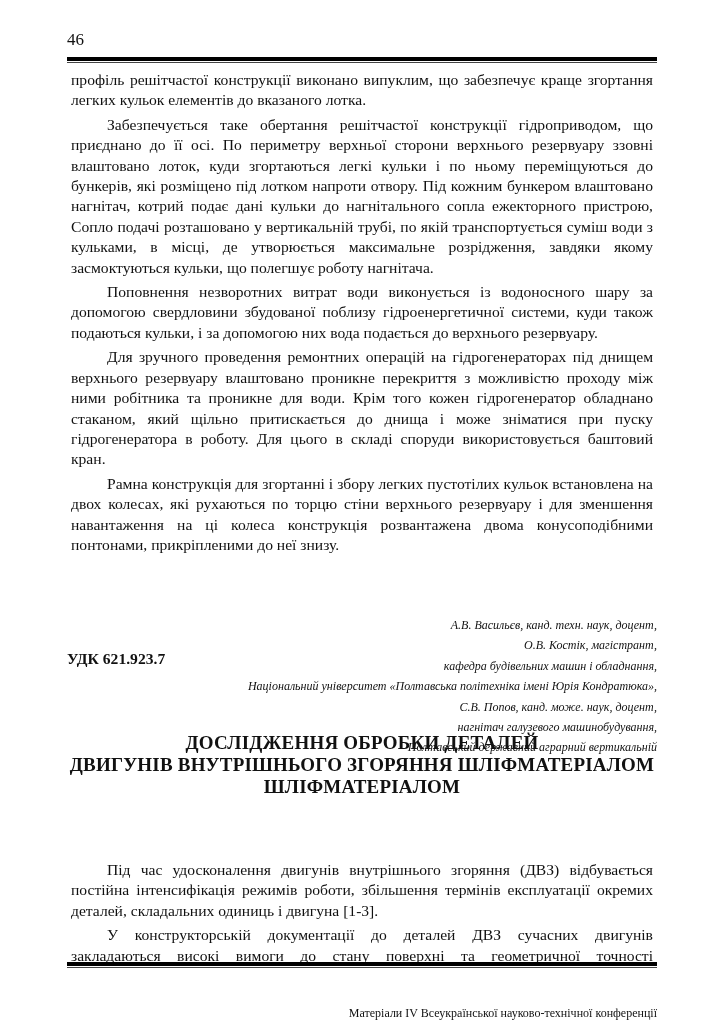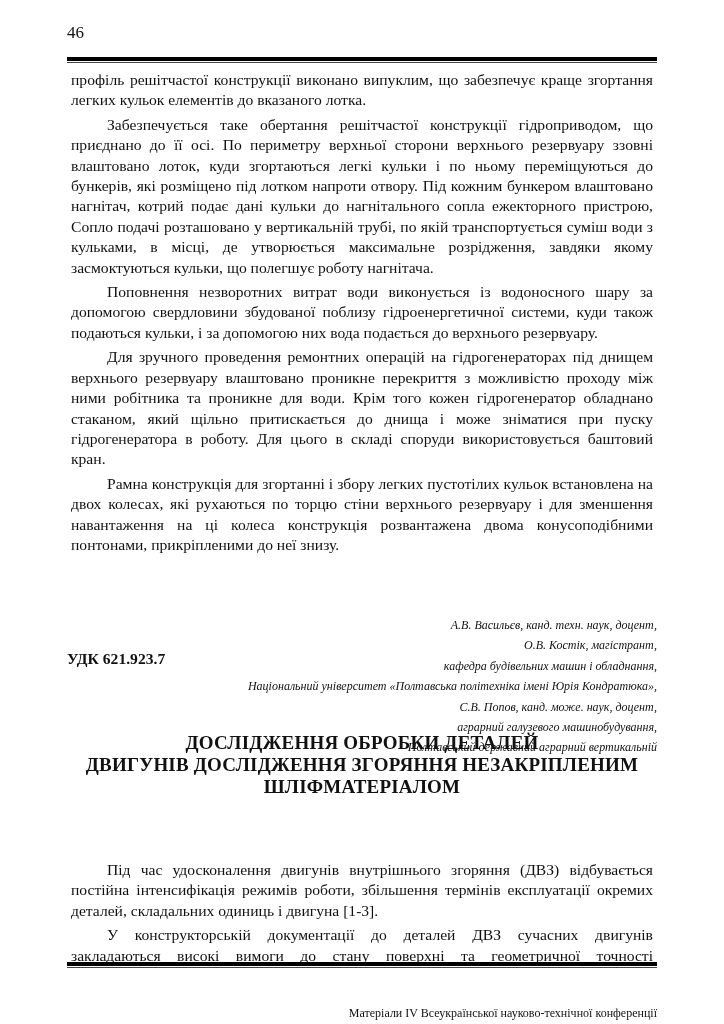--- a/index.html
+++ b/index.html
@@ -11,21 +11,21 @@
       width: 724px;
       height: 1024px;
       position: relative;
       overflow: hidden;
       font-family: "Liberation Serif", "DejaVu Serif", serif;
       color: #111111;
     }
     .page-number {
       position: absolute;
       left: 67px;
-      top: 23px;
+      top: 30px;
       font-size: 17px;
       line-height: 20px;
     }
     .rule {
       position: absolute;
       left: 67px;
       width: 590px;
     }
     .rule .thick {
       height: 4px;
@@ -129,27 +129,27 @@
 </div>
 
 <div class="udc">УДК 621.923.7</div>
 
 <div class="authors">
   <div>А.В. Васильєв, канд. техн. наук, доцент,</div>
   <div>О.В. Костік, магістрант,</div>
   <div>кафедра будівельних машин і обладнання,</div>
   <div>Національний університет «Полтавська політехніка імені Юрія Кондратюка»,</div>
   <div>С.В. Попов, канд. може. наук, доцент,</div>
-  <div>аграрний галузевого машинобудування,</div>
+  <div>нагнітач галузевого машинобудування,</div>
   <div>Полтавський державний аграрний вертикальній</div>
 </div>
 
 <div class="title">
   <div>ДОСЛІДЖЕННЯ ОБРОБКИ ДЕТАЛЕЙ</div>
-  <div>ДВИГУНІВ ДОСЛІДЖЕННЯ ЗГОРЯННЯ НЕЗАКРІПЛЕНИМ</div>
+  <div>ДВИГУНІВ ВНУТРІШНЬОГО ЗГОРЯННЯ ШЛІФМАТЕРІАЛОМ</div>
   <div>ШЛІФМАТЕРІАЛОМ</div>
 </div>
 
 <div class="body2">
   <p class="p">Під час удосконалення двигунів внутрішнього згоряння (ДВЗ) відбувається постійна інтенсифікація режимів роботи, збільшення термінів експлуатації окремих деталей, складальних одиниць і двигуна [1-3].</p>
   <p class="p" style="text-align-last: justify;">У конструкторській документації до деталей ДВЗ сучасних двигунів закладаються високі вимоги до стану поверхні та геометричної точності</p>
 </div>
 
 <div class="rule footer">
   <div class="thick"></div>

